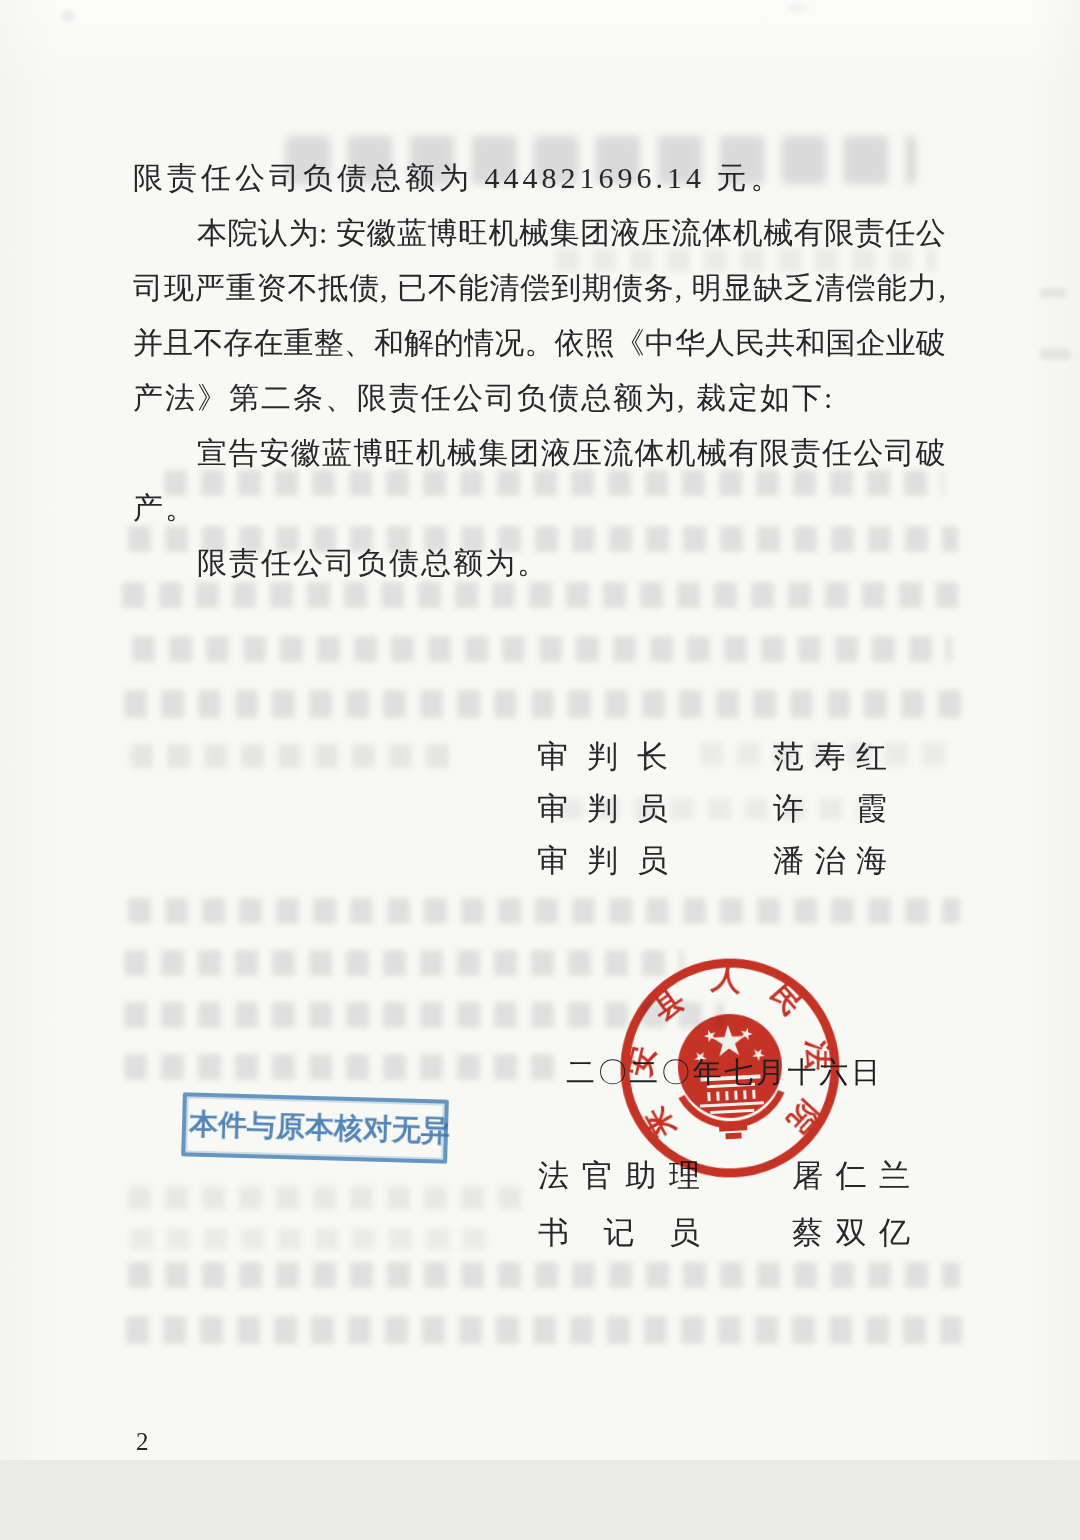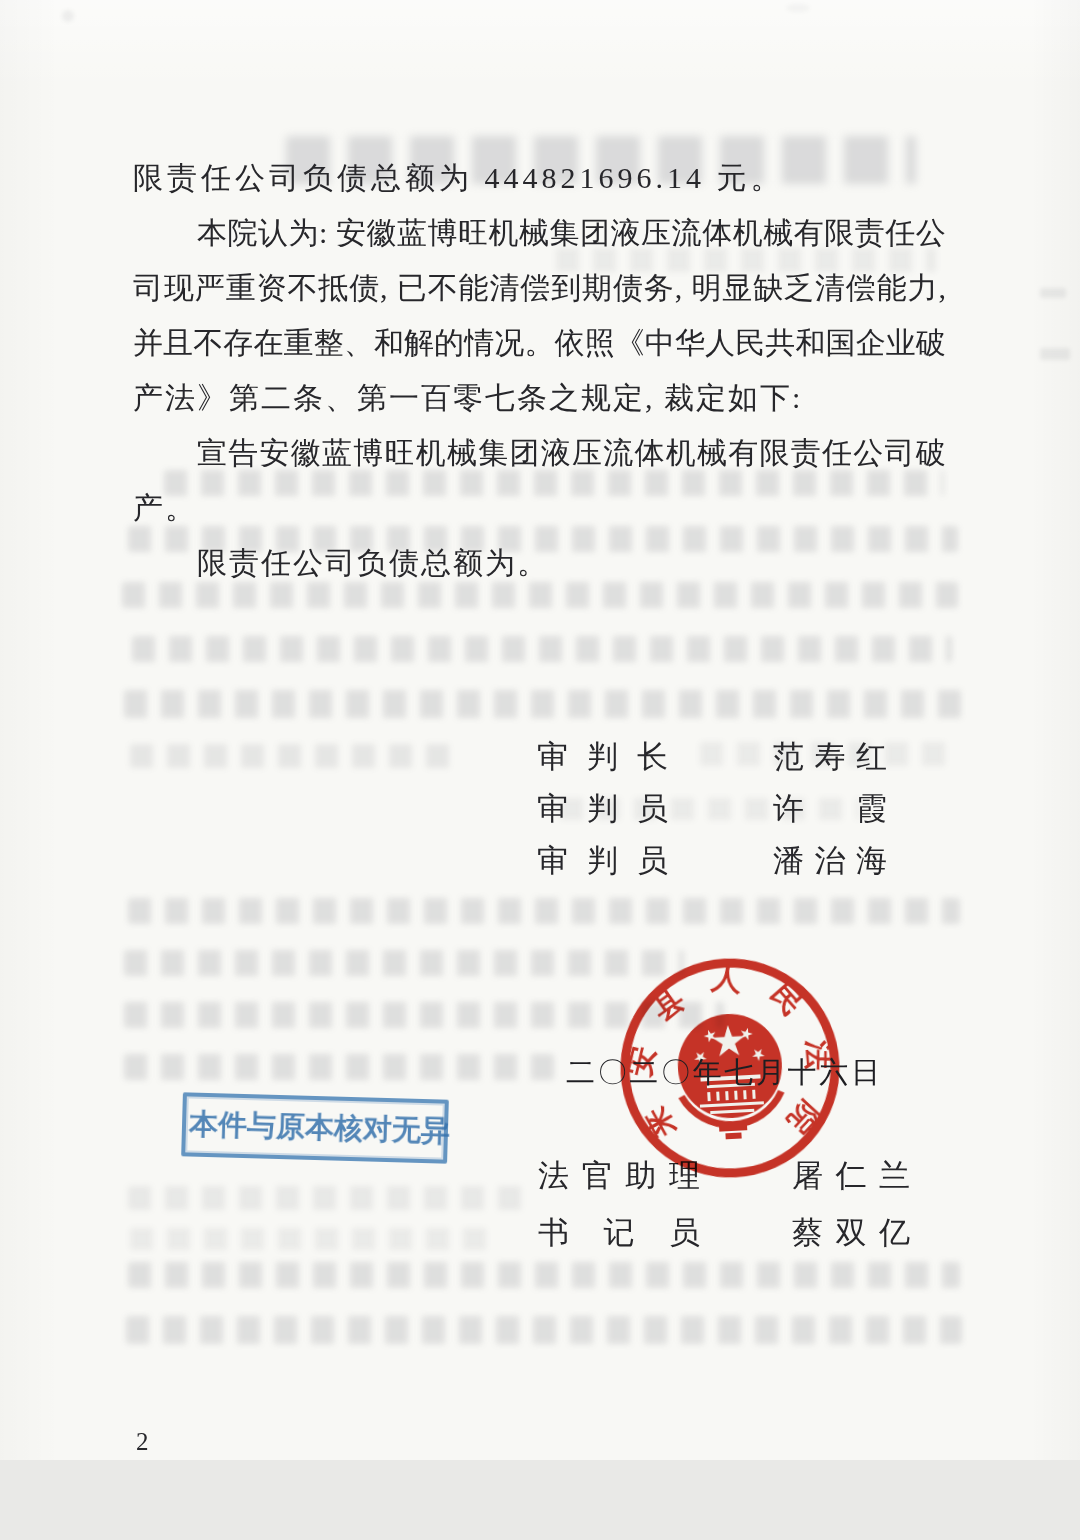--- a/index.html
+++ b/index.html
@@ -122,21 +122,21 @@
   <div class="speck" style="left:62px;top:10px;width:12px;height:12px;opacity:.25;"></div>
   <div class="speck" style="left:786px;top:4px;width:24px;height:8px;opacity:.15;"></div>
   <div class="speck" style="left:1040px;top:288px;width:26px;height:10px;opacity:.3;border-radius:2px;"></div>
   <div class="speck" style="left:1040px;top:348px;width:30px;height:12px;opacity:.3;border-radius:2px;"></div>
 
   <div class="body-text">
     <div class="line wide">限责任公司负债总额为 444821696.14 元。</div>
     <div class="line indent fill spread"><span>本</span><span>院</span><span>认</span><span>为</span><span>:</span><span> </span><span>安</span><span>徽</span><span>蓝</span><span>博</span><span>旺</span><span>机</span><span>械</span><span>集</span><span>团</span><span>液</span><span>压</span><span>流</span><span>体</span><span>机</span><span>械</span><span>有</span><span>限</span><span>责</span><span>任</span><span>公</span></div>
     <div class="line fill spread"><span>司</span><span>现</span><span>严</span><span>重</span><span>资</span><span>不</span><span>抵</span><span>债</span><span>,</span><span> </span><span>已</span><span>不</span><span>能</span><span>清</span><span>偿</span><span>到</span><span>期</span><span>债</span><span>务</span><span>,</span><span> </span><span>明</span><span>显</span><span>缺</span><span>乏</span><span>清</span><span>偿</span><span>能</span><span>力</span><span>,</span></div>
     <div class="line fill spread"><span>并</span><span>且</span><span>不</span><span>存</span><span>在</span><span>重</span><span>整</span><span>、</span><span>和</span><span>解</span><span>的</span><span>情</span><span>况</span><span>。</span><span>依</span><span>照</span><span>《</span><span>中</span><span>华</span><span>人</span><span>民</span><span>共</span><span>和</span><span>国</span><span>企</span><span>业</span><span>破</span></div>
-    <div class="line">产法》第二条、第一百零七条之规定, 裁定如下:</div>
+    <div class="line">产法》第二条、限责任公司负债总额为, 裁定如下:</div>
     <div class="line indent fill spread"><span>宣</span><span>告</span><span>安</span><span>徽</span><span>蓝</span><span>博</span><span>旺</span><span>机</span><span>械</span><span>集</span><span>团</span><span>液</span><span>压</span><span>流</span><span>体</span><span>机</span><span>械</span><span>有</span><span>限</span><span>责</span><span>任</span><span>公</span><span>司</span><span>破</span></div>
     <div class="line">产。</div>
     <div class="line indent">限责任公司负债总额为。</div>
   </div>
 
   <div class="judges">
     <div class="sign-row">
       <span class="role spread">
           <span>审</span>
           <span>判</span>

